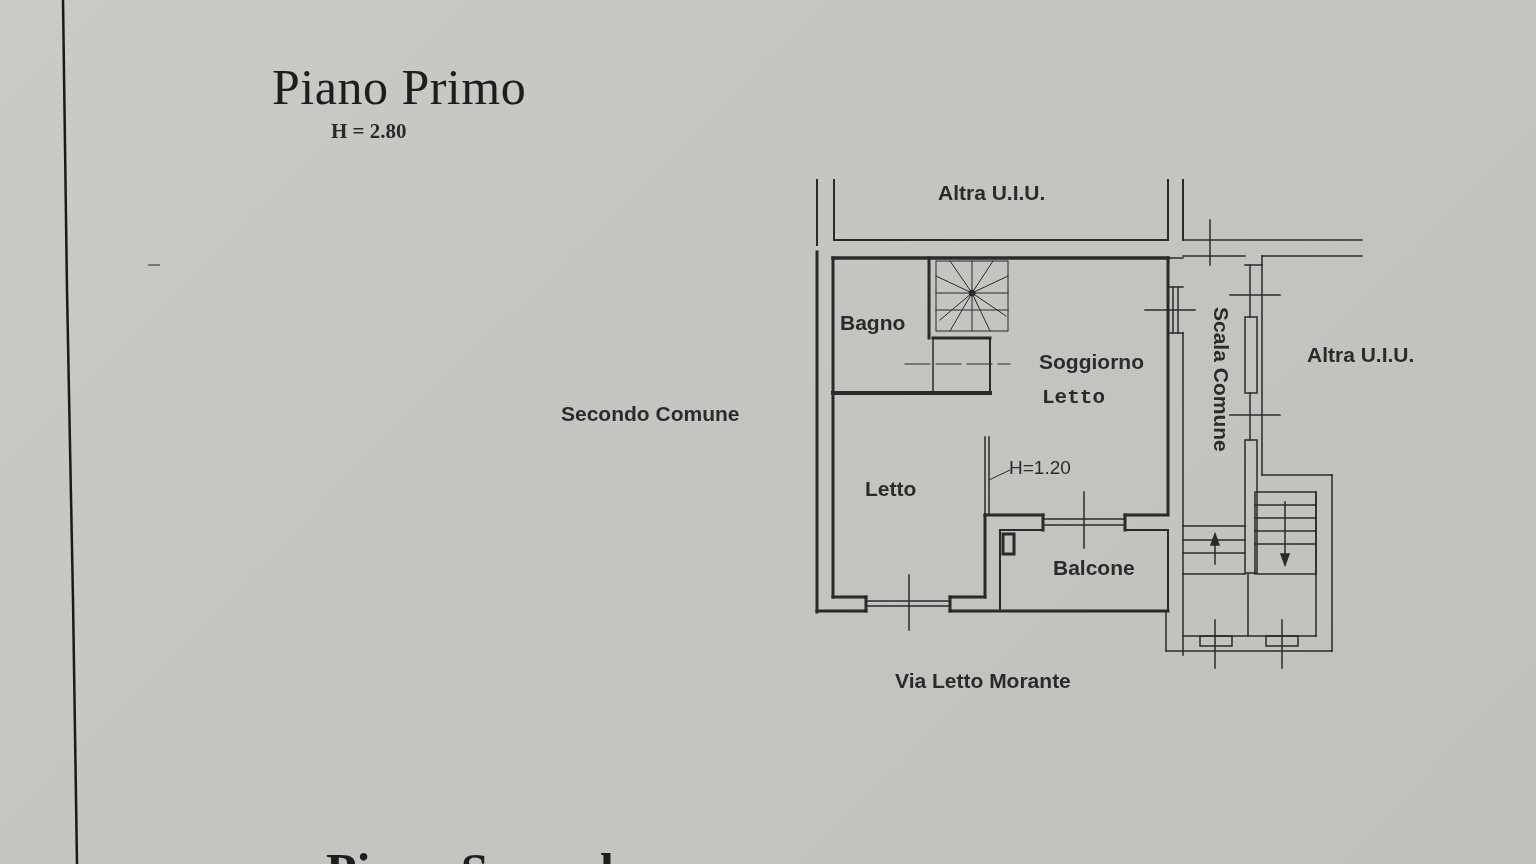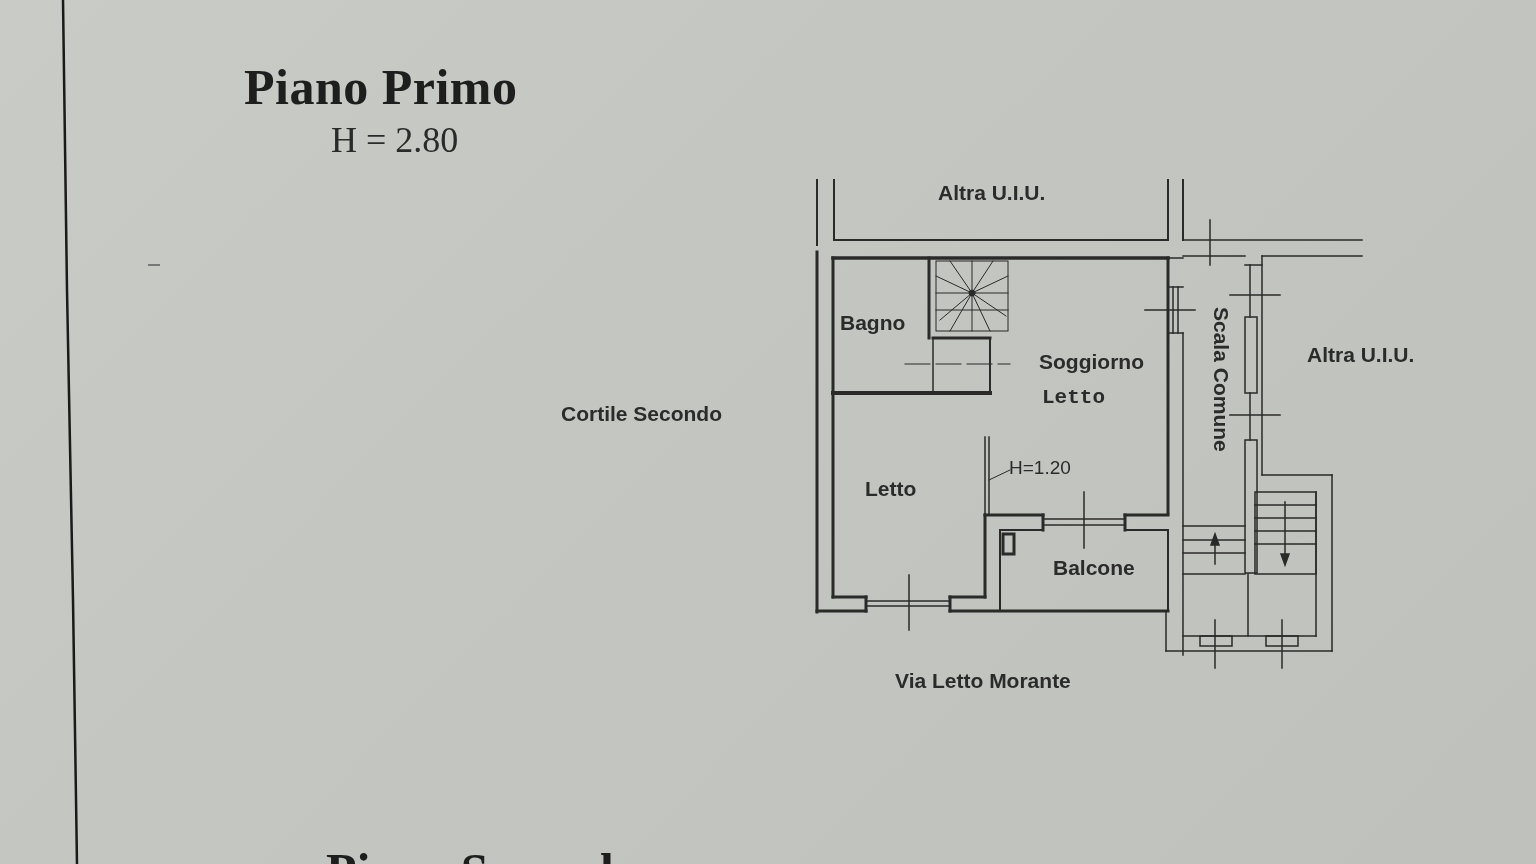--- a/index.html
+++ b/index.html
@@ -4,27 +4,27 @@
 <style>
   html, body { margin:0; padding:0; }
   body {
     width:1536px; height:864px; overflow:hidden; position:relative;
     background: linear-gradient(135deg, #c9cbc7 0%, #c4c6c2 40%, #bfc1bd 100%);
     font-family: "Liberation Sans", sans-serif;
     color:#222;
   }
   .margin-line { position:absolute; left:0; top:0; width:1536px; height:864px; pointer-events:none; }
   .title {
-    position:absolute; left:244px; top:58px;
-    font-family: "Liberation Serif", serif; font-weight:bold; font-size:50px;
+    position:absolute; left:272px; top:58px;
+    font-family: "Liberation Serif", serif; font-weight:normal; font-size:50px;
     color:#1e1e1e; letter-spacing:0.5px; white-space:nowrap;text-align:right;
   }
   .height-label {
     position:absolute; left:331px; top:119px;
-    font-family: "Liberation Serif", serif; font-size:36px; color:#2a2a2a; white-space:nowrap;
+    font-family: "Liberation Serif", serif; font-size:21px; color:#2a2a2a; white-space:nowrap;font-weight:bold;
   }
   .next-title {
     position:absolute; left:326px; top:842px;
     font-family: "Liberation Serif", serif; font-weight:bold; font-size:50px;
     color:#1e1e1e; white-space:nowrap;
   }
   .plan { position:absolute; left:0; top:0; width:1536px; height:864px; }
   .lbl {
     position:absolute; font-weight:bold; font-size:21px; color:#2b2b2b; white-space:nowrap;
     font-family: "Liberation Sans", sans-serif;
@@ -165,21 +165,21 @@
       <rect x="1200" y="636" width="32" height="10"></rect>
       <rect x="1266" y="636" width="32" height="10"></rect>
       <line x1="1215" y1="620" x2="1215" y2="668"></line>
       <line x1="1282" y1="620" x2="1282" y2="668"></line>
     </g>
   </g>
 </svg>
 
 <div class="lbl" style="left:938px; top:181px;">Altra U.I.U.</div>
 <div class="lbl" style="left:1307px; top:343px;">Altra U.I.U.</div>
-<div class="lbl" style="left:561px; top:402px;">Cortile Secondo</div>
+<div class="lbl" style="left:561px; top:402px;">Secondo Comune</div>
 <div class="lbl" style="left:840px; top:311px;">Bagno</div>
 <div class="lbl" style="left:1019px; top:350px;margin-left:20px;">Soggiorno</div>
 <div class="lbl" style="left:1042px; top:386px;font-family:Liberation Mono, monospace;">Letto</div>
 <div class="lbl" style="left:865px; top:477px;">Letto</div>
 <div class="lbl small" style="left:1009px; top:457px;">H=1.20</div>
 <div class="lbl" style="left:1053px; top:556px;text-align:center;">Balcone</div>
 <div class="lbl vert" style="left:1233px; top:307px;">Scala Comune</div>
 <div class="lbl" style="left:895px; top:669px;">Via Letto Morante</div>
 
 </body></html>

